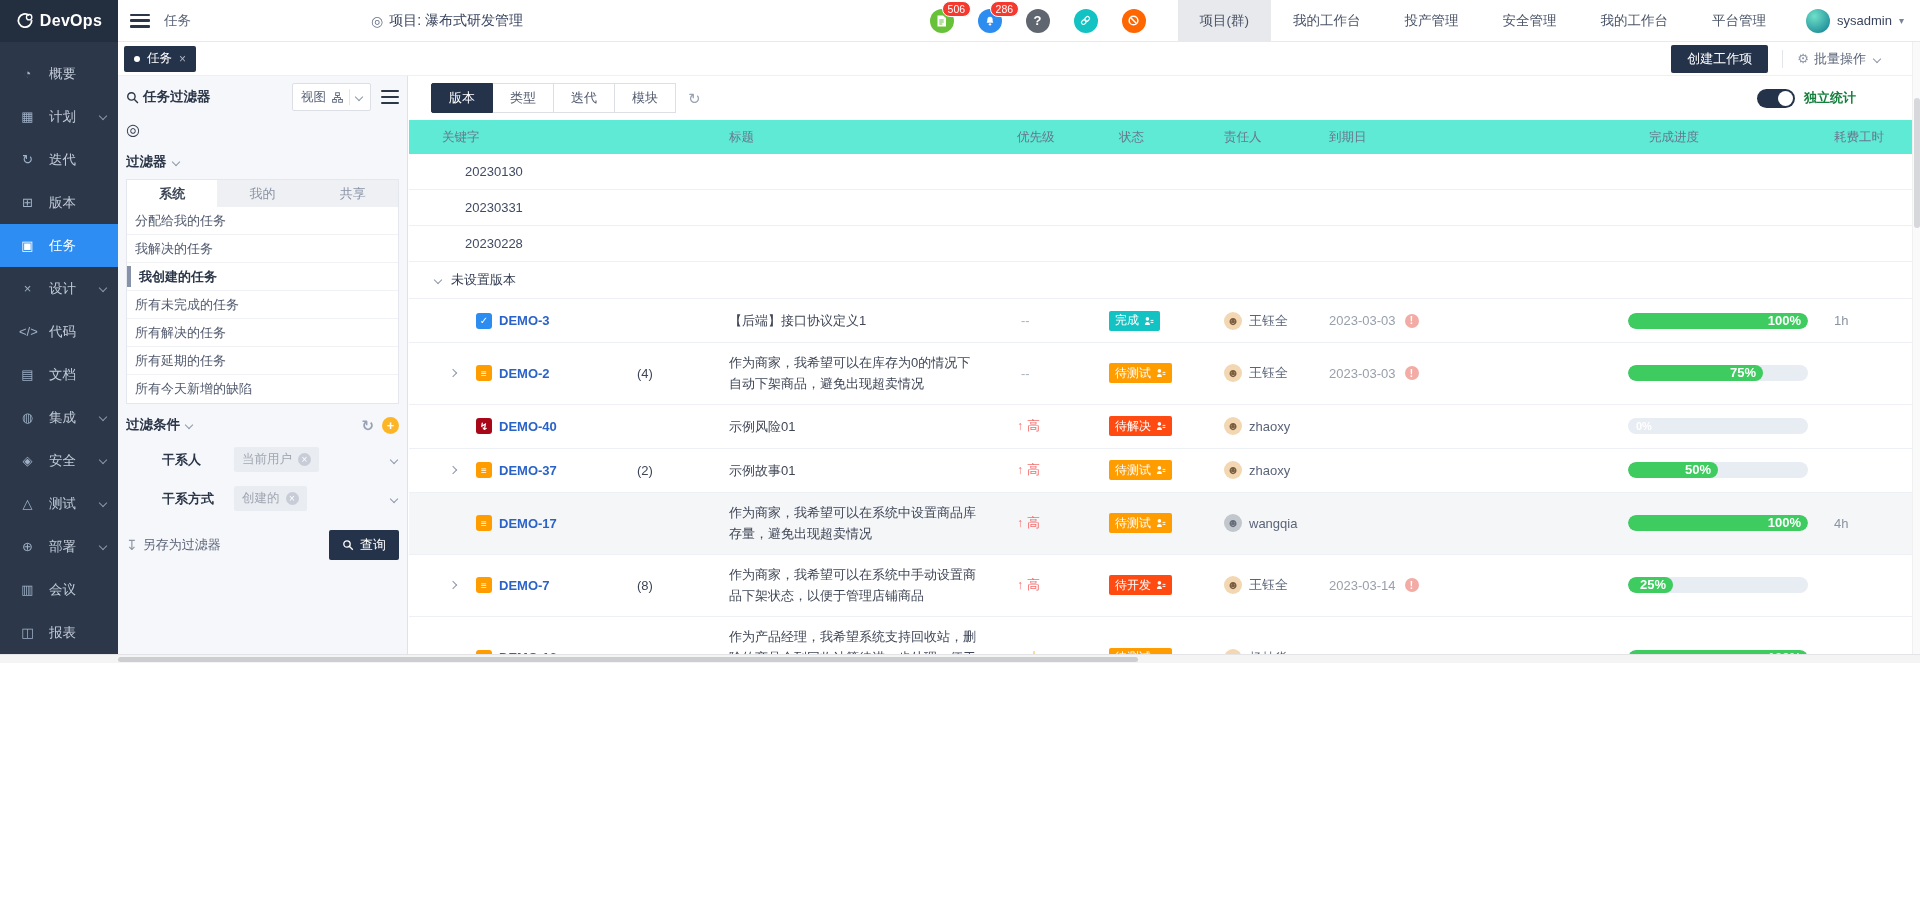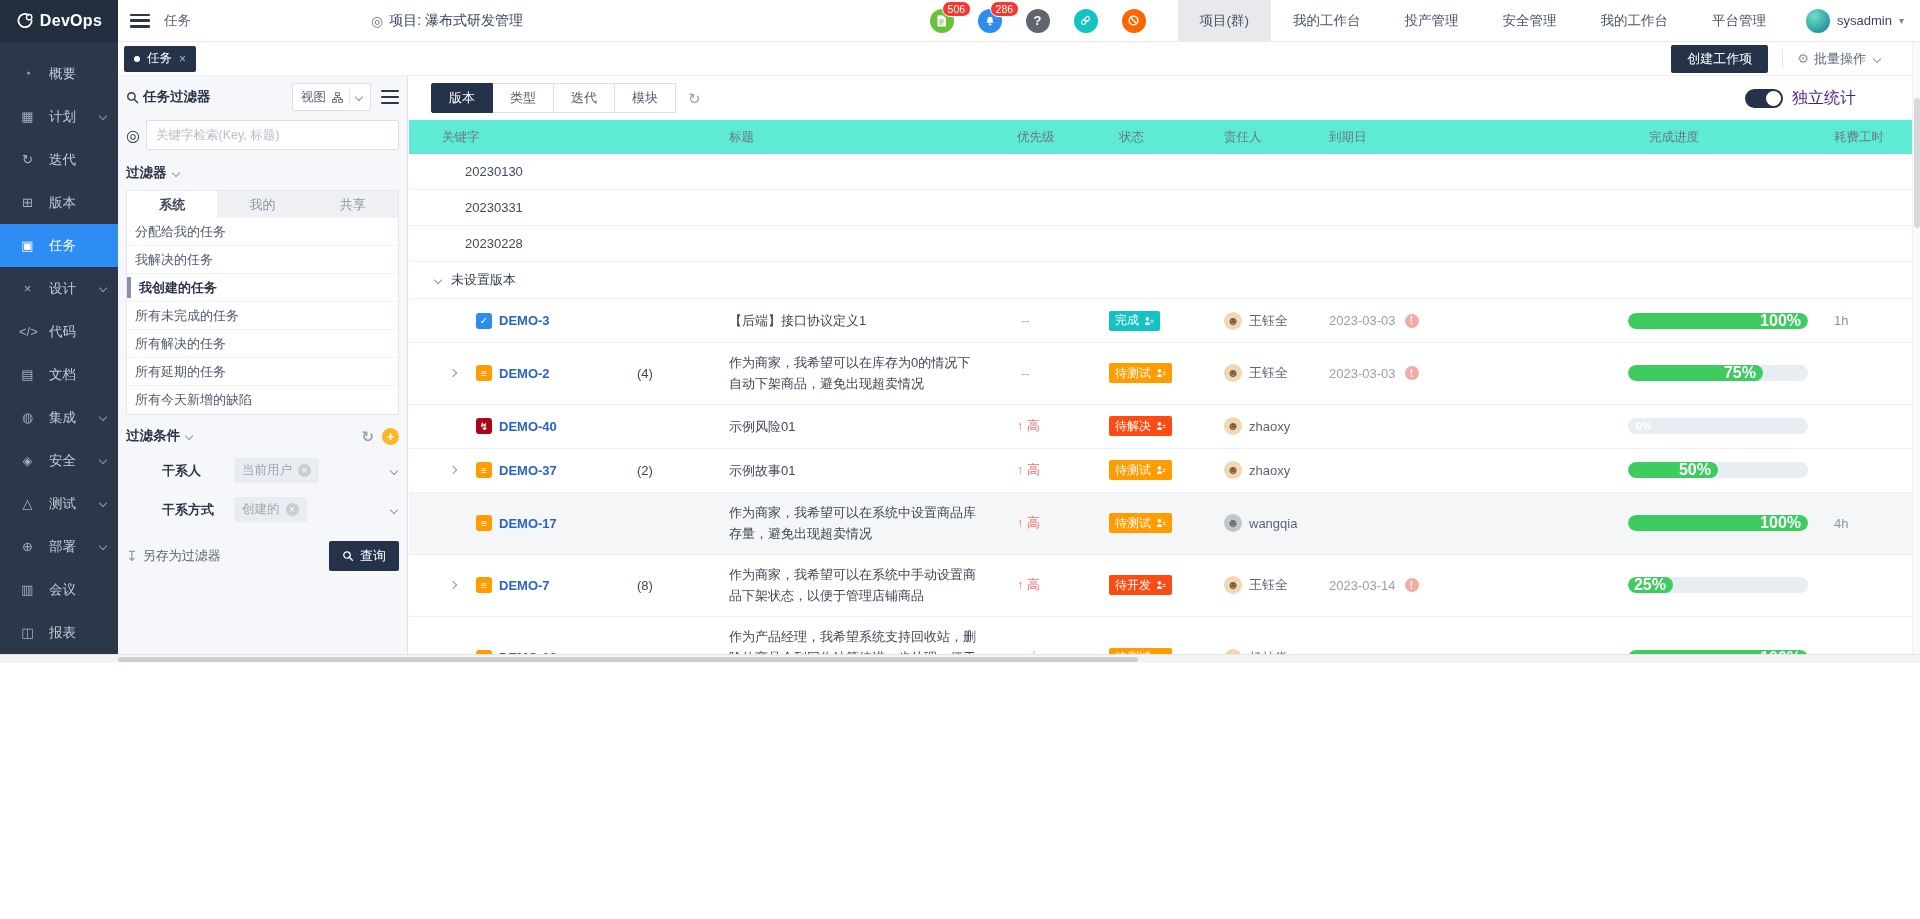--- a/index.html
+++ b/index.html
@@ -91,21 +91,21 @@
   .main { position:absolute; top:76px; left:409px; right:0; bottom:0; background:#fff; overflow:hidden; }
   .main-tabs { height:44px; display:flex; align-items:center; padding:0 22px; }
   .mtab { height:30px; padding:0 17px; display:flex; align-items:center; border:1px solid #dcdfe6; border-left:none; background:#fff; color:#515a6e; font-size:13px; cursor:pointer; }
   .mtab:first-child { border-left:1px solid #dcdfe6; border-radius:2px 0 0 2px; }
   .mtab:last-of-type { border-radius:0 2px 2px 0; }
   .mtab.active { background:#24324a; border-color:#24324a; color:#fff; }
   .mt-refresh { margin-left:12px; }
   .stats-toggle { margin-left:auto; display:flex; align-items:center; gap:9px; padding-right:42px; }
   .toggle { width:38px; height:19px; border-radius:10px; background:#24324a; position:relative; cursor:pointer; }
   .toggle .knob { position:absolute; right:2px; top:2px; width:15px; height:15px; border-radius:50%; background:#fff; }
-  .stats-label { color:#4c1d95; font-size:16px; }
+  .stats-label { color:#15803d; font-size:13px;font-weight:bold; }
 
   .grid { display:grid; grid-template-columns:55px 165px 100px 280px 100px 115px 105px 290px 205px 1fr; align-items:center; }
   .thead { background:#5eead4; height:34px; color:#68778f; font-size:12.5px; }
   .thead .th-key { grid-column:1 / 3; padding-left:33px; }
   .group-row { height:36px; border-bottom:1px solid #edf0f4; cursor:pointer; }
   .group-row .g-label { grid-column:1 / 4; padding-left:56px; color:#3f4a63; font-size:13px; }
   .open-group { height:37px; border-bottom:1px solid #edf0f4; display:flex; align-items:center; padding-left:26px; gap:10px; cursor:pointer; }
   .open-group .og-label { color:#333c52; font-size:13px; font-weight:500; }
 
   .trow { border-bottom:1px solid #edf0f4; min-height:44px; padding:9px 0; }
@@ -120,21 +120,21 @@
   .cell-priority { display:flex; align-items:center; gap:4px; padding-left:8px; font-size:13px; }
   .pri-icon { font-size:12px; }
   .status-badge { display:inline-flex; align-items:center; gap:5px; height:20px; padding:0 6px; border-radius:2px; color:#fff; font-size:12px; cursor:pointer; }
   .cell-assignee { display:flex; align-items:center; gap:7px; }
   .avatar { width:18px; height:18px; border-radius:50%; display:flex; align-items:center; justify-content:center; font-size:12px; flex:0 0 18px; overflow:hidden; }
   .as-name { color:#5a6478; font-size:13px; white-space:nowrap; }
   .cell-due { display:flex; align-items:center; gap:9px; color:#98a0ac; font-size:13px; }
   .alert-dot { width:14px; height:14px; border-radius:50%; background:#f2aca5; color:#fff; font-size:10px; font-weight:bold; display:flex; align-items:center; justify-content:center; }
   .ptrack { position:relative; width:180px; height:16px; border-radius:8px; background:#e8ecf3; margin-left:9px; overflow:hidden; }
   .pfill { height:16px; border-radius:8px; background:#3ecb5f; display:flex; align-items:center; justify-content:flex-end; }
-  .plabel { color:#fff; font-size:16px; font-weight:bold; padding-right:7px; line-height:16px; }
+  .plabel { color:#fff; font-size:13px; font-weight:bold; padding-right:7px; line-height:16px; }
   .pzero { position:absolute; left:8px; top:0; line-height:16px; color:#fff; font-size:11px; font-weight:bold; }
   .cell-hours { padding-left:10px; color:#8b93a3; font-size:13px; }
 
   
   .vscroll { position:absolute; top:42px; right:0; bottom:9px; width:8px; background:#fafafa; border-left:1px solid #f0f0f0; z-index:40; }
   .vthumb { position:absolute; top:56px; left:1px; width:6px; height:130px; border-radius:3px; background:#d6d8dc; }
   .hscroll { position:absolute; left:0; right:0; bottom:0; height:9px; background:#f4f4f5; border-top:1px solid #e4e4e6; z-index:50; }
   .hthumb { position:absolute; left:118px; top:2px; width:1020px; height:5px; border-radius:3px; background:#cdced2; }
 
   svg { display:block; }
@@ -374,21 +374,20 @@
       </span>
       <span class="fp-burger">
           <i></i>
           <i></i>
           <i></i>
         </span>
     </div>
 
     <div class="fp-search">
       <span class="pin-glyph">◎</span>
-      <input class="fp-input" value="" placeholder="关键字检索(Key, 标题)" style="">
     </div>
 
     <div class="fp-section">
       <span>过滤器</span>
       <span class="chv"></span>
     </div>
 
     <div class="fp-tabs">
 
         <div class="fp-tab active">

